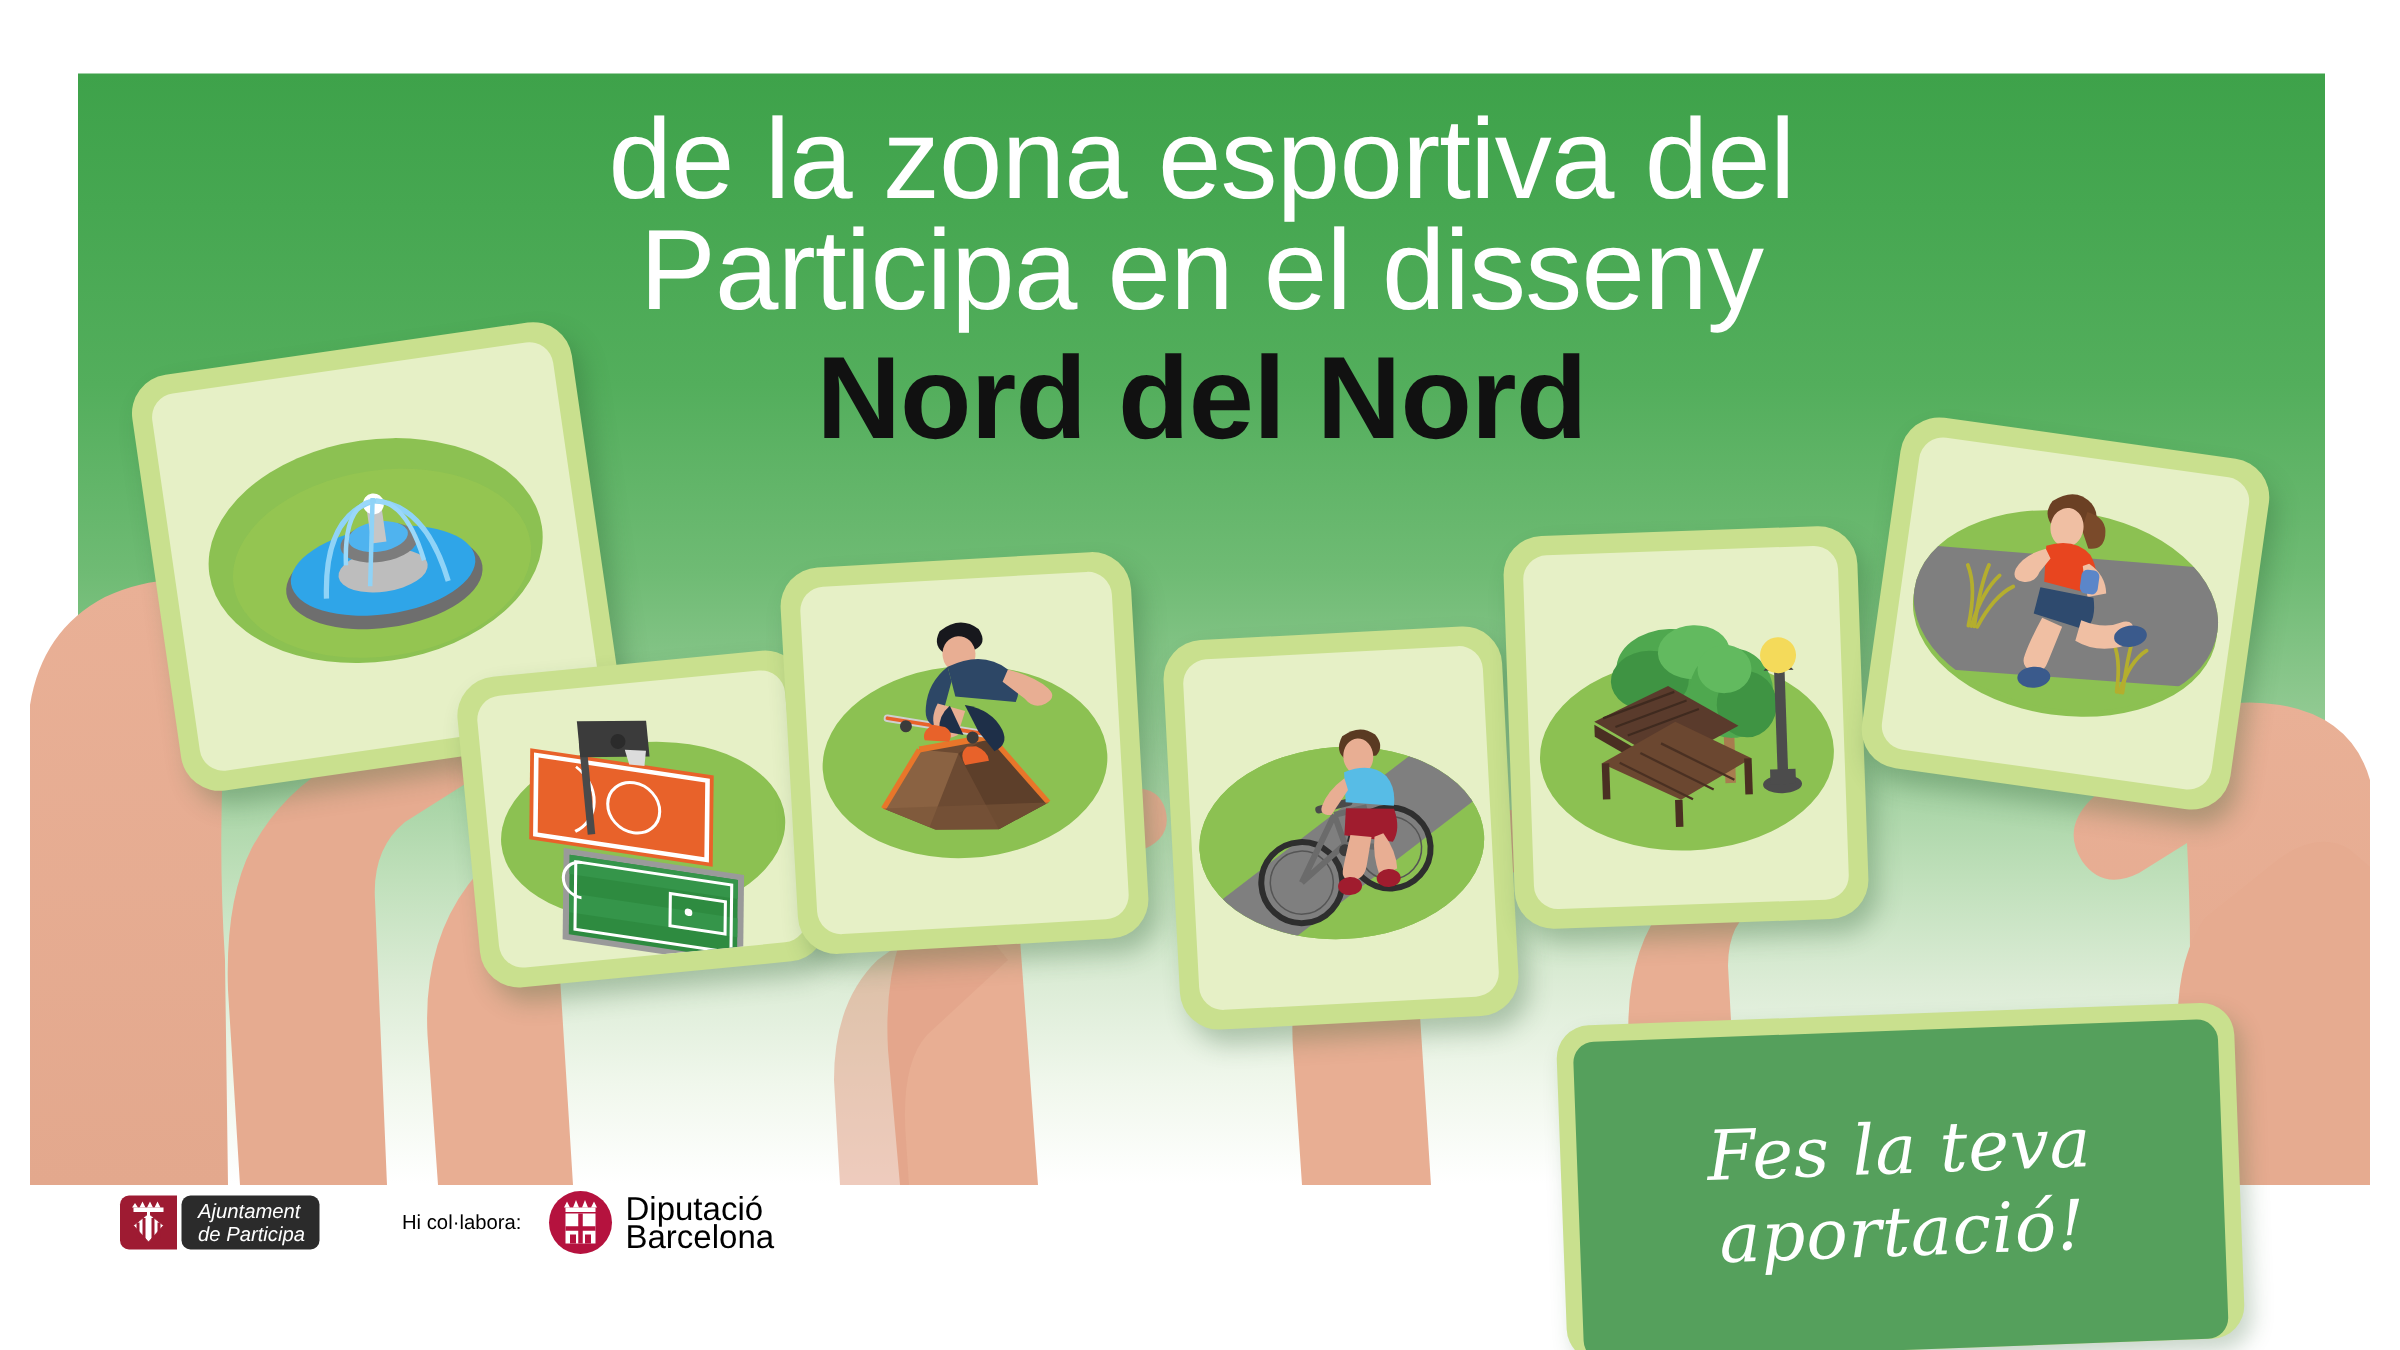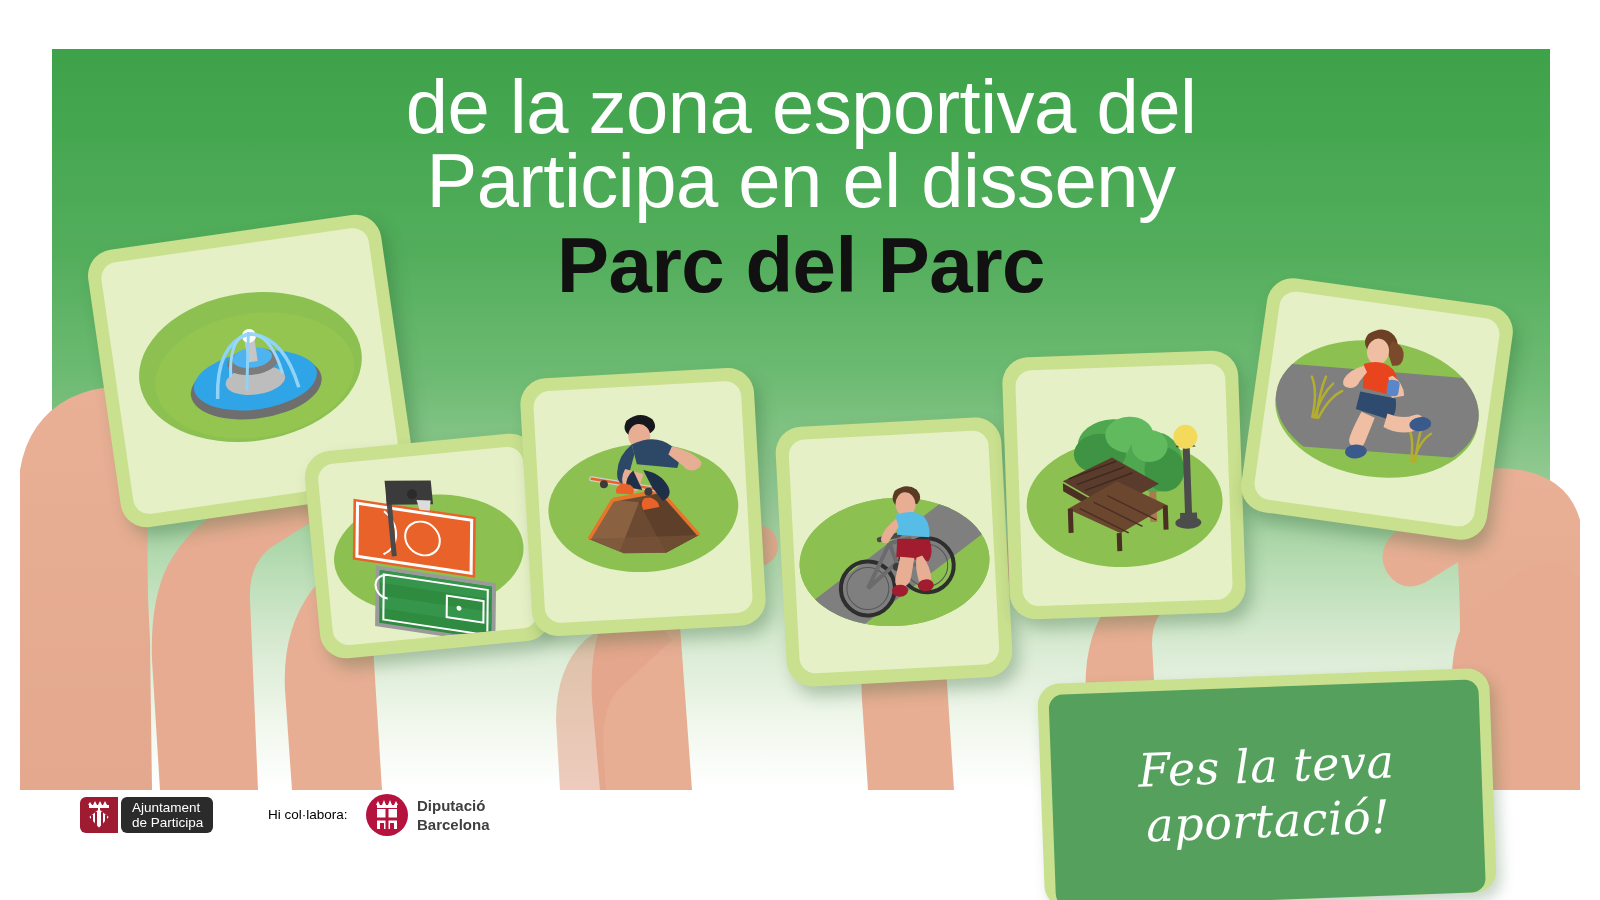--- a/index.html
+++ b/index.html
@@ -157,20 +157,21 @@
     margin-left: 3px;
     padding: 3px 10px 3px 11px;
     color: #ffffff;
     font-size: 13.5px;
     font-weight: 400;
     line-height: 15px;
     display: flex;
     flex-direction: column;
     justify-content: center;
     font-family: "Liberation Sans", sans-serif;
+    font-style: italic;
   }
   .collab-label {
     position: absolute;
     left: 268px;
     top: 17px;
     font-size: 13.5px;
     color: #000000;
     font-family: "Liberation Sans", sans-serif;
   }
   .logo-dip {
@@ -183,38 +184,38 @@
   .dip-circle {
     width: 42px;
     height: 42px;
     border-radius: 50%;
     background: #b5123e;
     position: relative;
   }
   .dip-circle svg { position: absolute; left: 7px; top: 5px; }
   .dip-name {
     margin-left: 9px;
-    color: #404040;
-    font-weight: 700;
-    font-size: 15px;
+    color: #000000;
+    font-weight: 400;
+    font-size: 22px;
     line-height: 19px;
     font-family: "Liberation Sans", sans-serif;
   }
 </style>
 </head>
 <body>
 
 <div id="poster">
 
   <div class="green-panel"></div>
 
   <div class="headline">
     <span class="line">de la zona esportiva del</span>
     <span class="line">Participa en el disseny</span>
-    <span class="line bold">Parc del Parc</span>
+    <span class="line bold">Nord del Nord</span>
   </div>
 
   <svg width="1600" height="900" style="position:absolute;left:0;top:0;">
     <defs>
       <linearGradient id="skinG" x1="0" y1="0" x2="0" y2="1">
         <stop offset="0%" stop-color="#e9b096"></stop>
         <stop offset="100%" stop-color="#e3a88d"></stop>
       </linearGradient>
     </defs>
 

